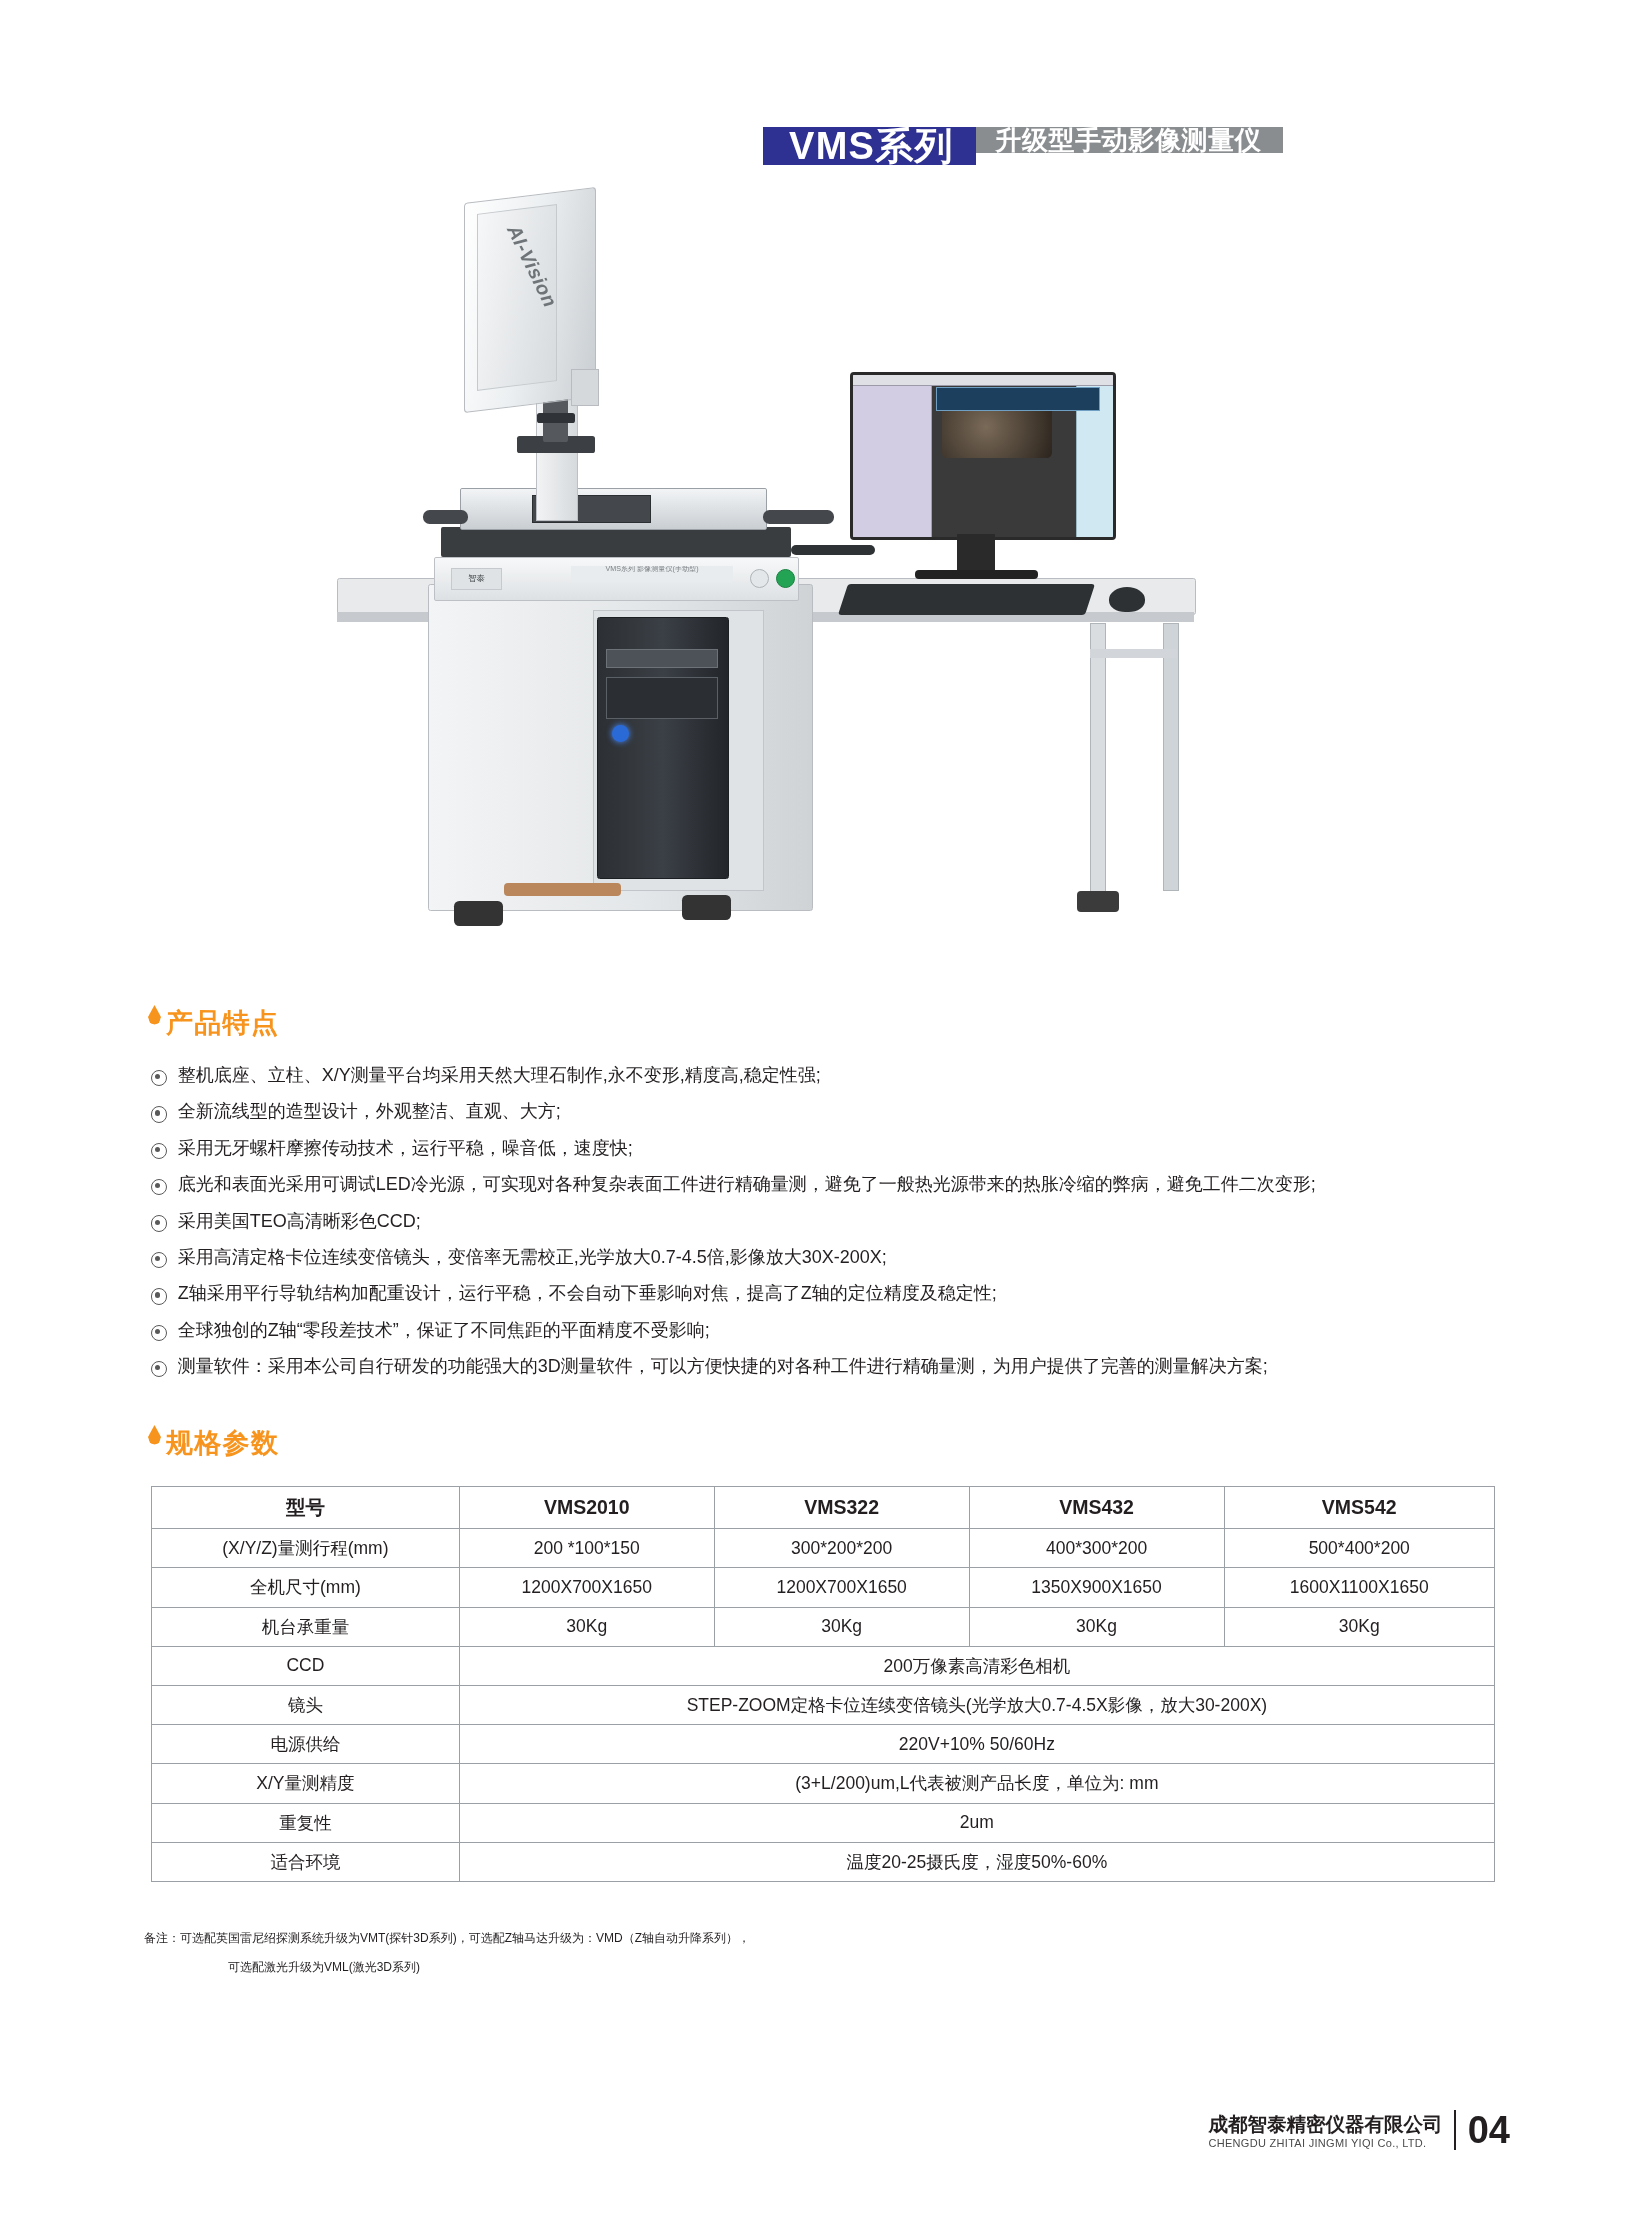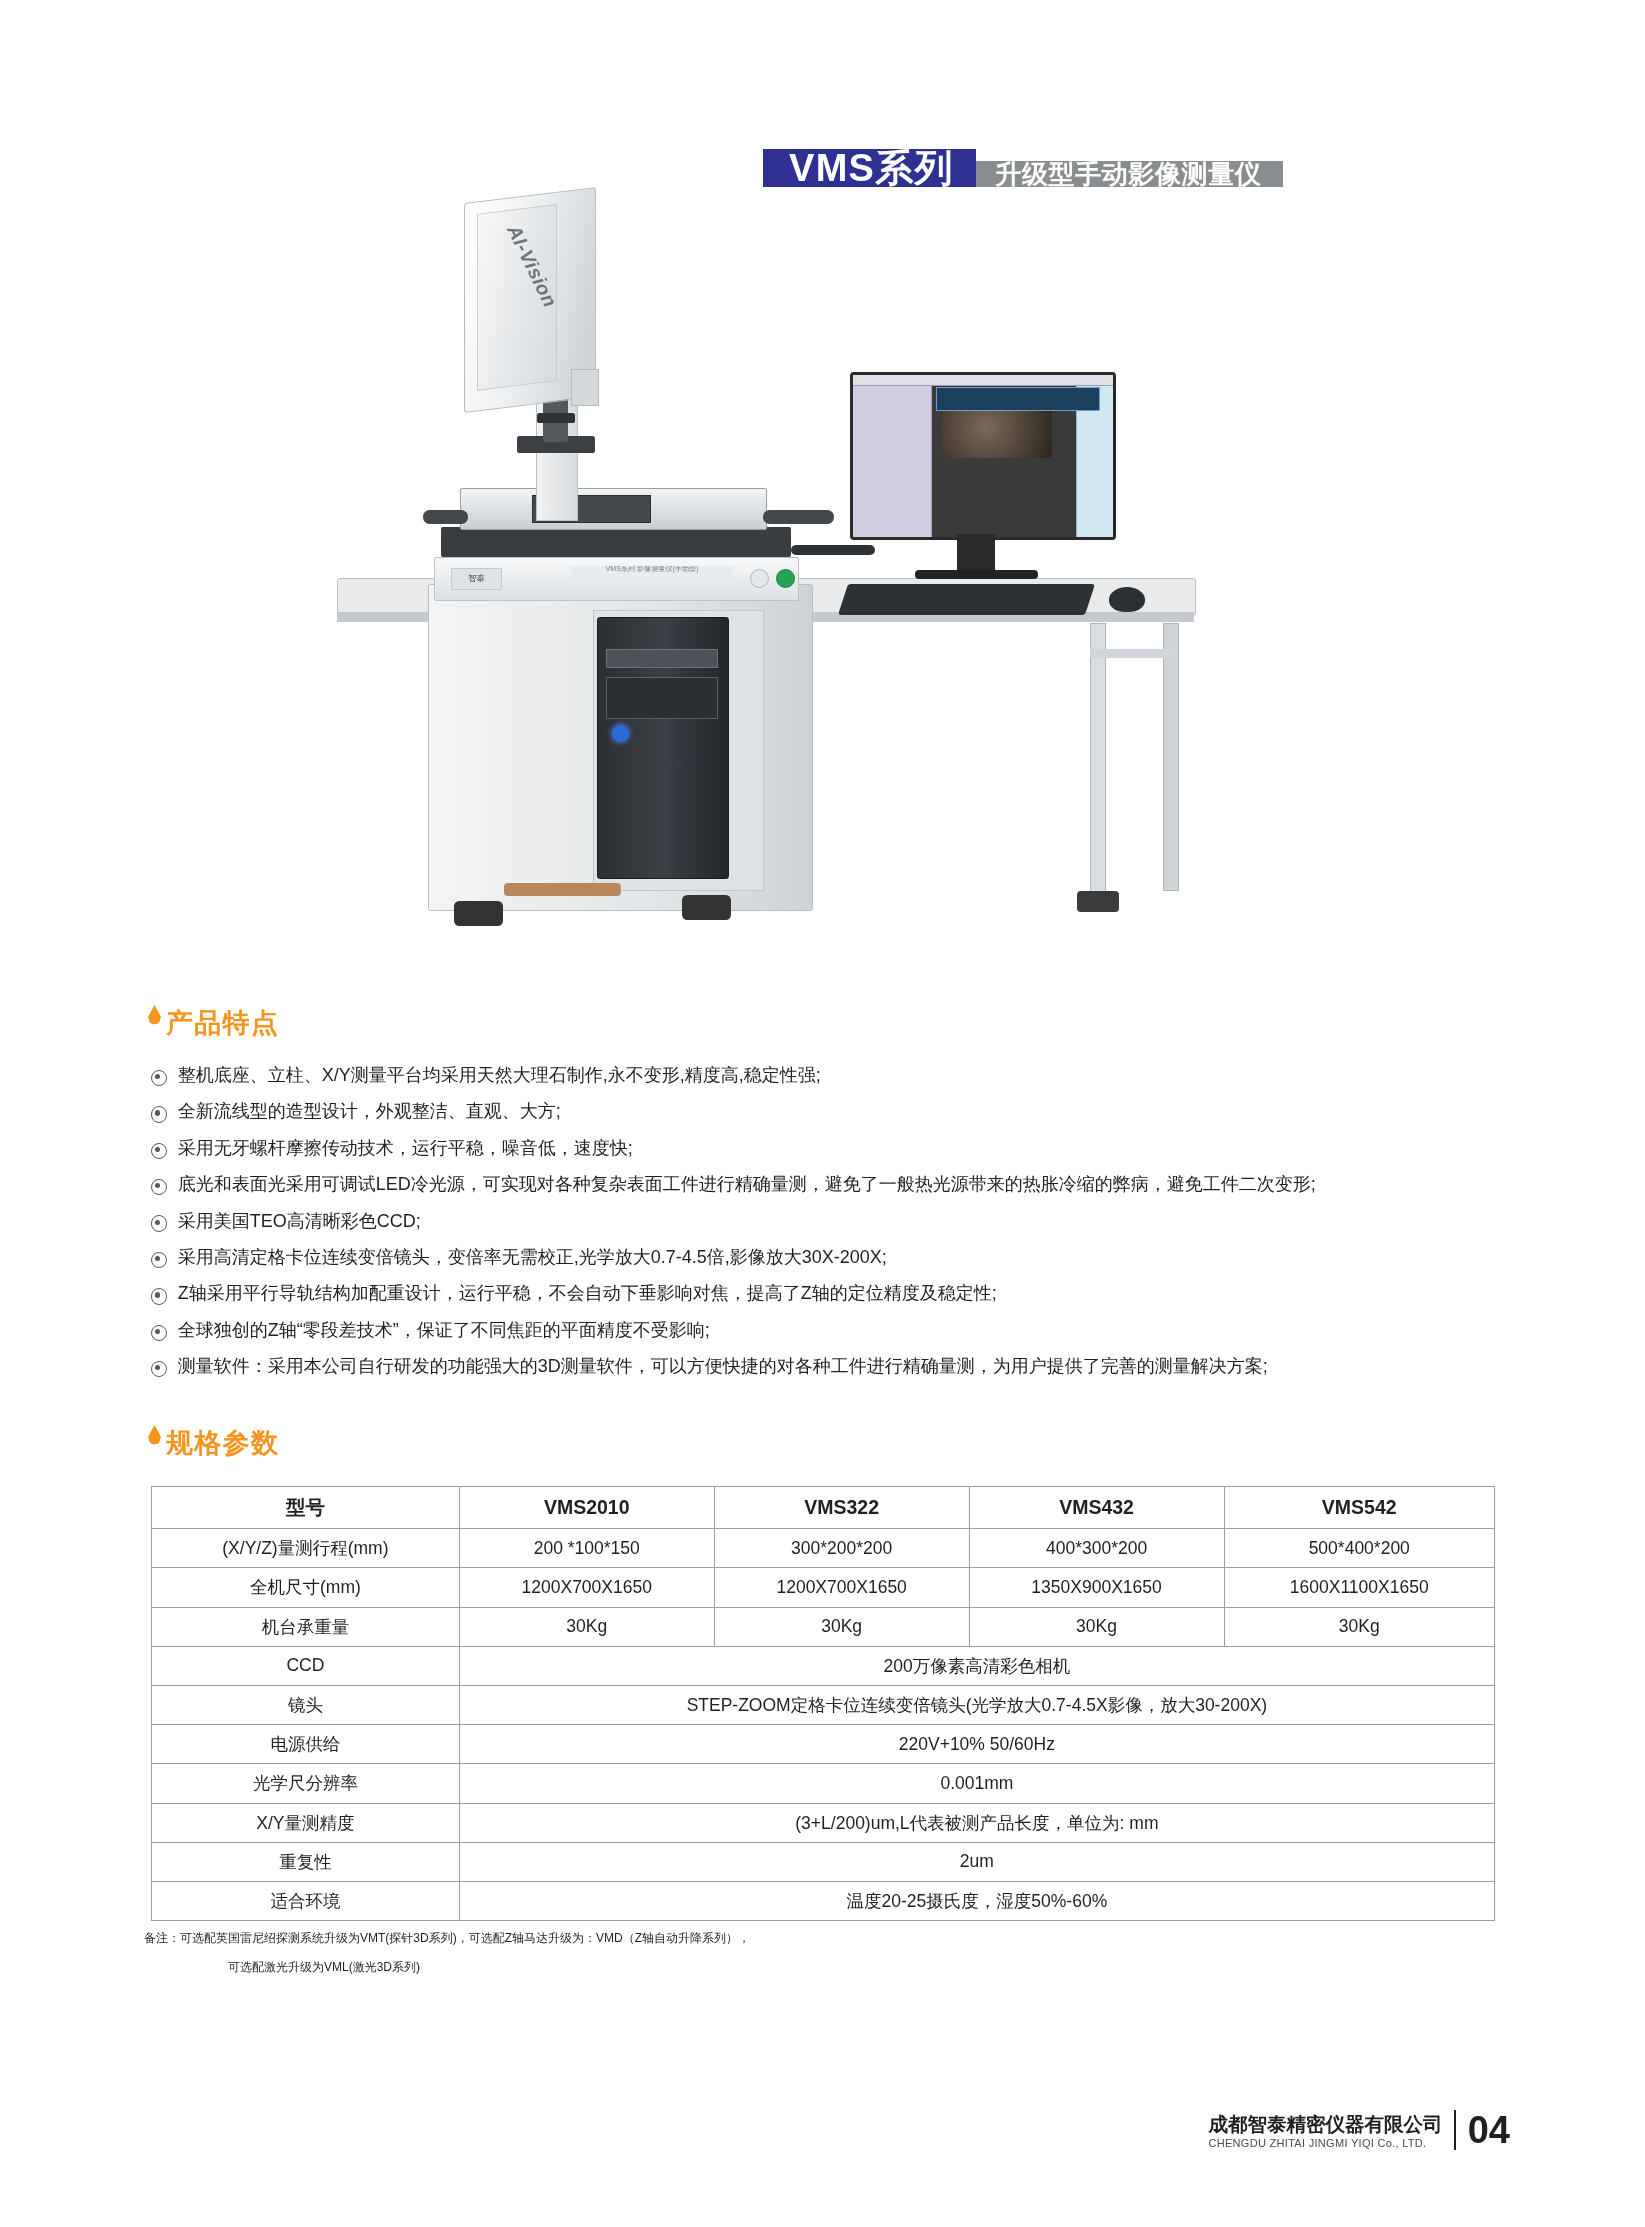--- a/index.html
+++ b/index.html
@@ -17,21 +17,21 @@
   }
 
   
   .header {
     position: absolute;
     top: 127px;
     left: 763px;
     width: 753px;
     height: 60px;
     display: flex;
-    align-items: flex-end;
+    align-items: flex-start;
   }
   .header-blue {
     background: #2e3192;
     color: #ffffff;
     font-size: 38px;
     font-weight: bold;
     letter-spacing: 1.3px;
     display: flex;
     align-items: center;
     padding: 0 22px 0 26px;
@@ -781,24 +781,20 @@
       <tr>
         <td class="label">镜头</td>
         <td colspan="4">STEP-ZOOM定格卡位连续变倍镜头(光学放大0.7-4.5X影像，放大30-200X)</td>
       </tr>
 
       <tr>
         <td class="label">电源供给</td>
         <td colspan="4">220V+10% 50/60Hz</td>
       </tr>
 
-      <tr>
-        <td class="label">光学尺分辨率</td>
-        <td colspan="4">0.001mm</td>
-      </tr>
 
       <tr>
         <td class="label">X/Y量测精度</td>
         <td colspan="4">(3+L/200)um,L代表被测产品长度，单位为: mm</td>
       </tr>
 
       <tr>
         <td class="label">重复性</td>
         <td colspan="4">2um</td>
       </tr>

